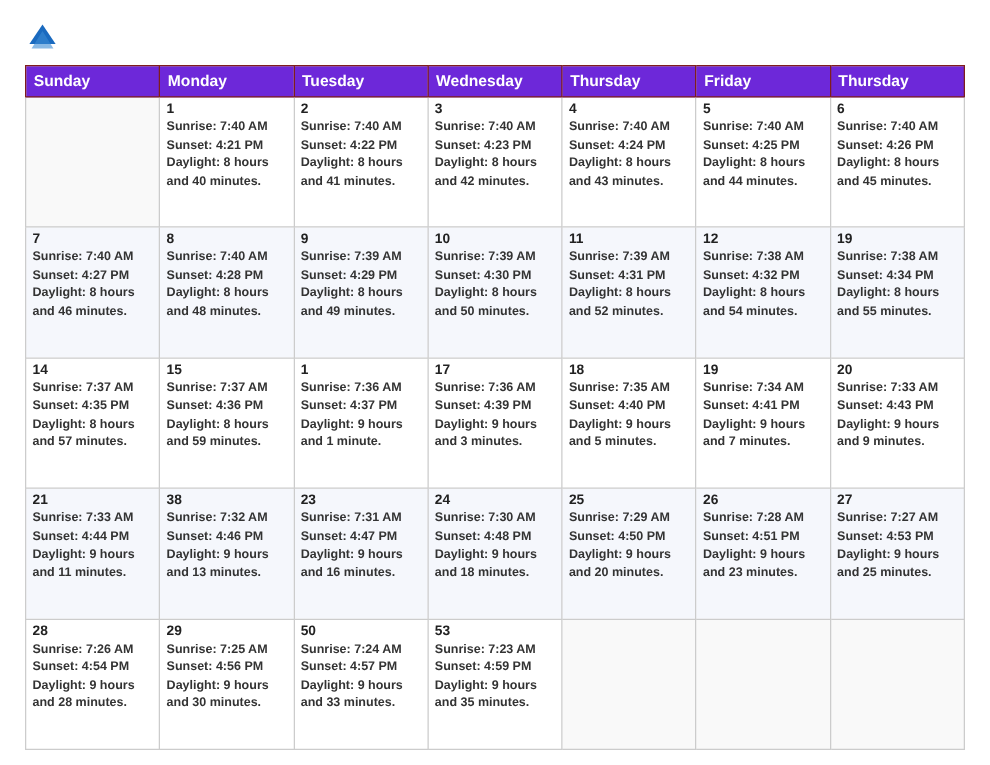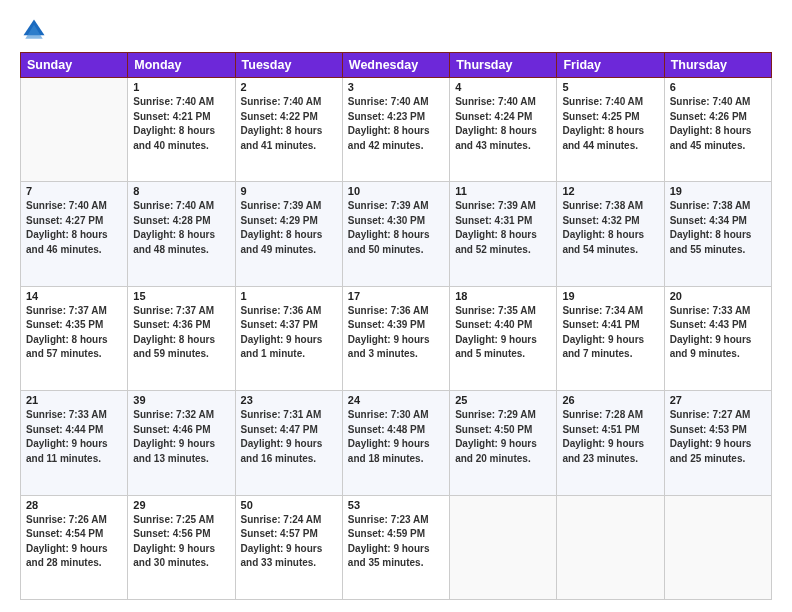--- a/index.html
+++ b/index.html
@@ -224,21 +224,21 @@
             <div class="day-number">20</div>
             <div class="day-info">Sunrise: 7:33 AM<br>Sunset: 4:43 PM<br>Daylight: 9 hours and 9 minutes.</div>
           </td>
         </tr>
         <tr>
           <td>
             <div class="day-number">21</div>
             <div class="day-info">Sunrise: 7:33 AM<br>Sunset: 4:44 PM<br>Daylight: 9 hours and 11 minutes.</div>
           </td>
           <td>
-            <div class="day-number">39</div>
+            <div class="day-number">38</div>
             <div class="day-info">Sunrise: 7:32 AM<br>Sunset: 4:46 PM<br>Daylight: 9 hours and 13 minutes.</div>
           </td>
           <td>
             <div class="day-number">23</div>
             <div class="day-info">Sunrise: 7:31 AM<br>Sunset: 4:47 PM<br>Daylight: 9 hours and 16 minutes.</div>
           </td>
           <td>
             <div class="day-number">24</div>
             <div class="day-info">Sunrise: 7:30 AM<br>Sunset: 4:48 PM<br>Daylight: 9 hours and 18 minutes.</div>
           </td>

